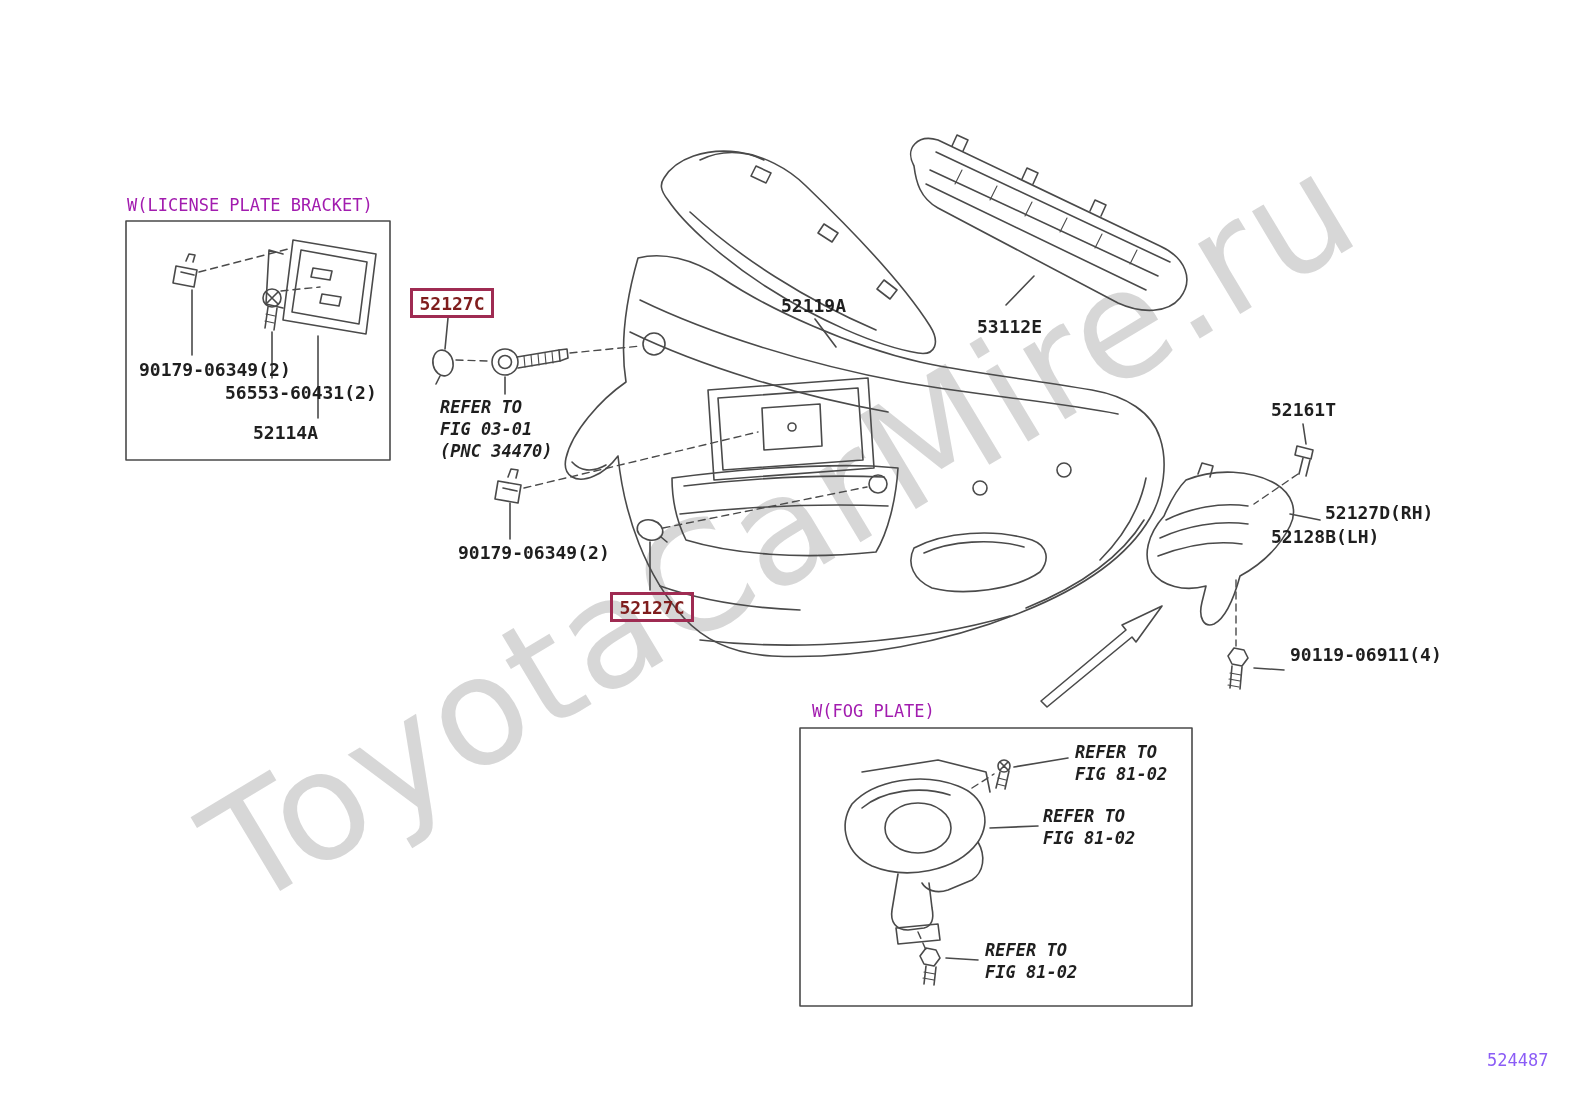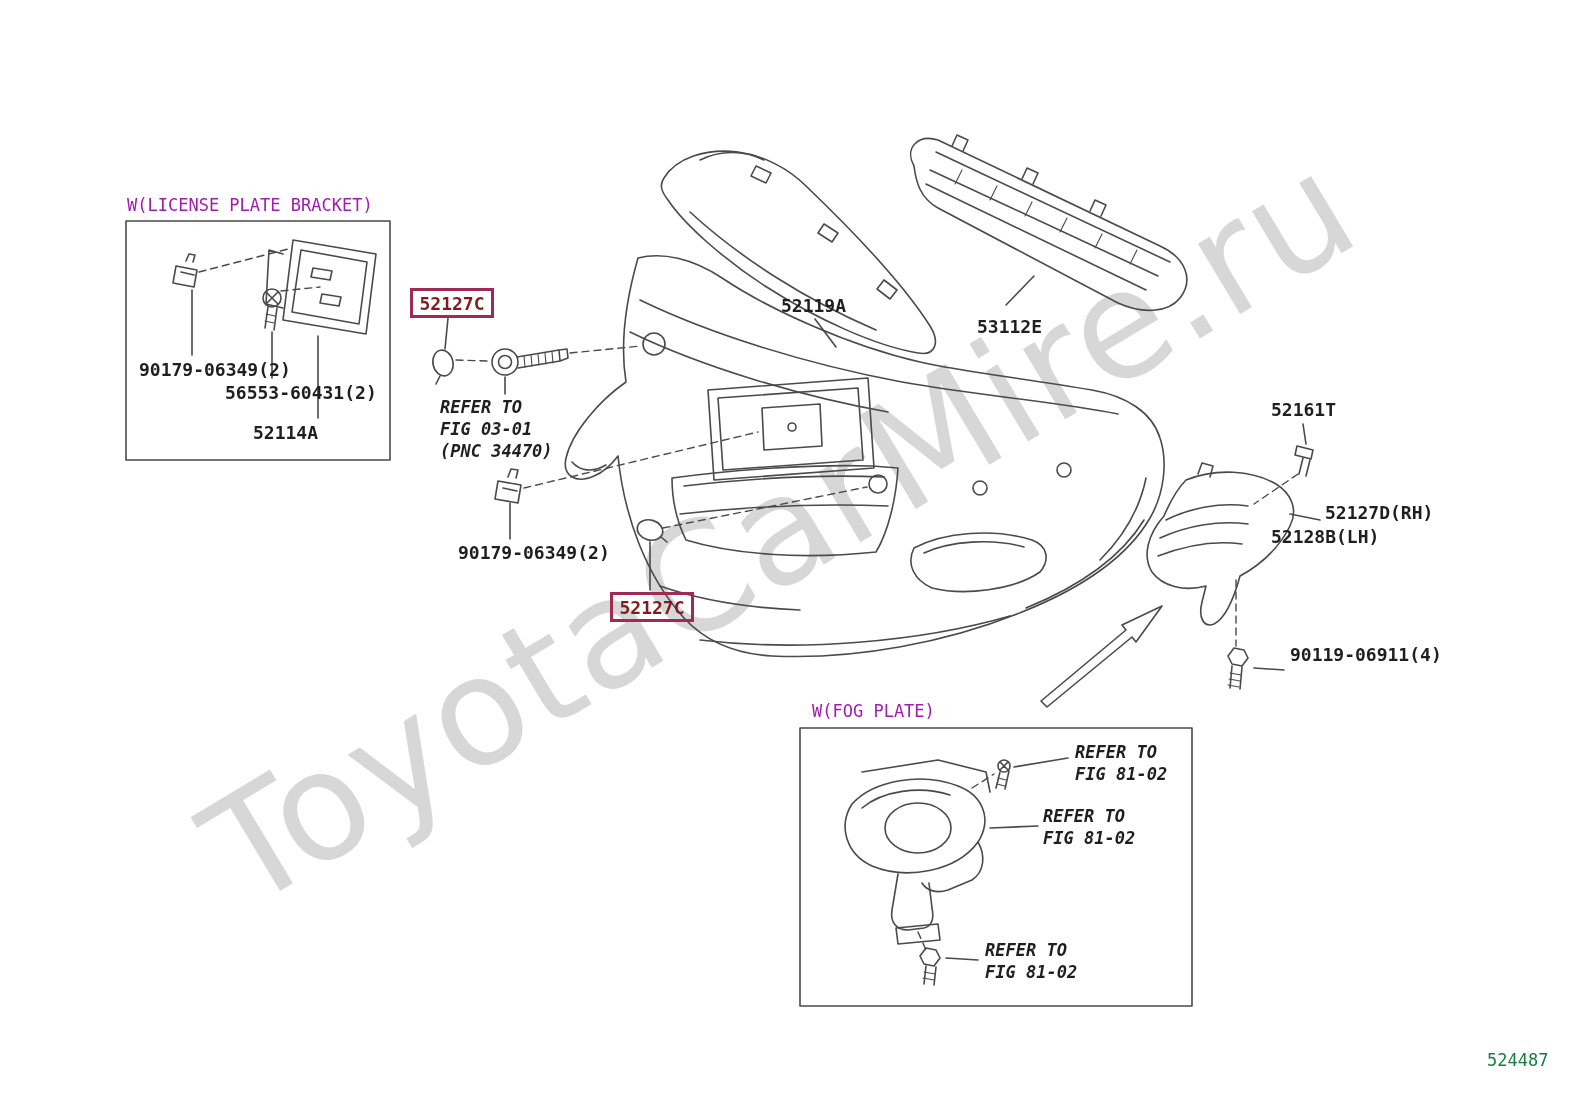--- a/index.html
+++ b/index.html
@@ -31,21 +31,21 @@
     font-size:18px; font-weight:bold; color:#1f1f1f; line-height:22px;
   }
   .lbl.title { font-weight:normal; font-size:17px; color:#a21caf; }
   .lbl.small { font-size:17px;font-style:italic; }
   .hl {
     position:absolute; z-index:3; border:3px solid #9f2b52;
     display:flex; align-items:center; justify-content:center;
     font-size:18px; font-weight:bold; color:#7f1d1d; white-space:nowrap;
   }
   .docnum {
-    position:absolute; z-index:3; font-size:17px; color:#15803d; white-space:nowrap;
+    position:absolute; z-index:3; font-size:17px; color:#8b5cf6; white-space:nowrap;
   }
 </style>
 </head>
 <body>
 
 <div id="canvas">
 
   <div class="watermark">ToyotaCarMire.ru</div>
 
   <svg class="lw" width="1592" height="1099" viewBox="0 0 1592 1099">

